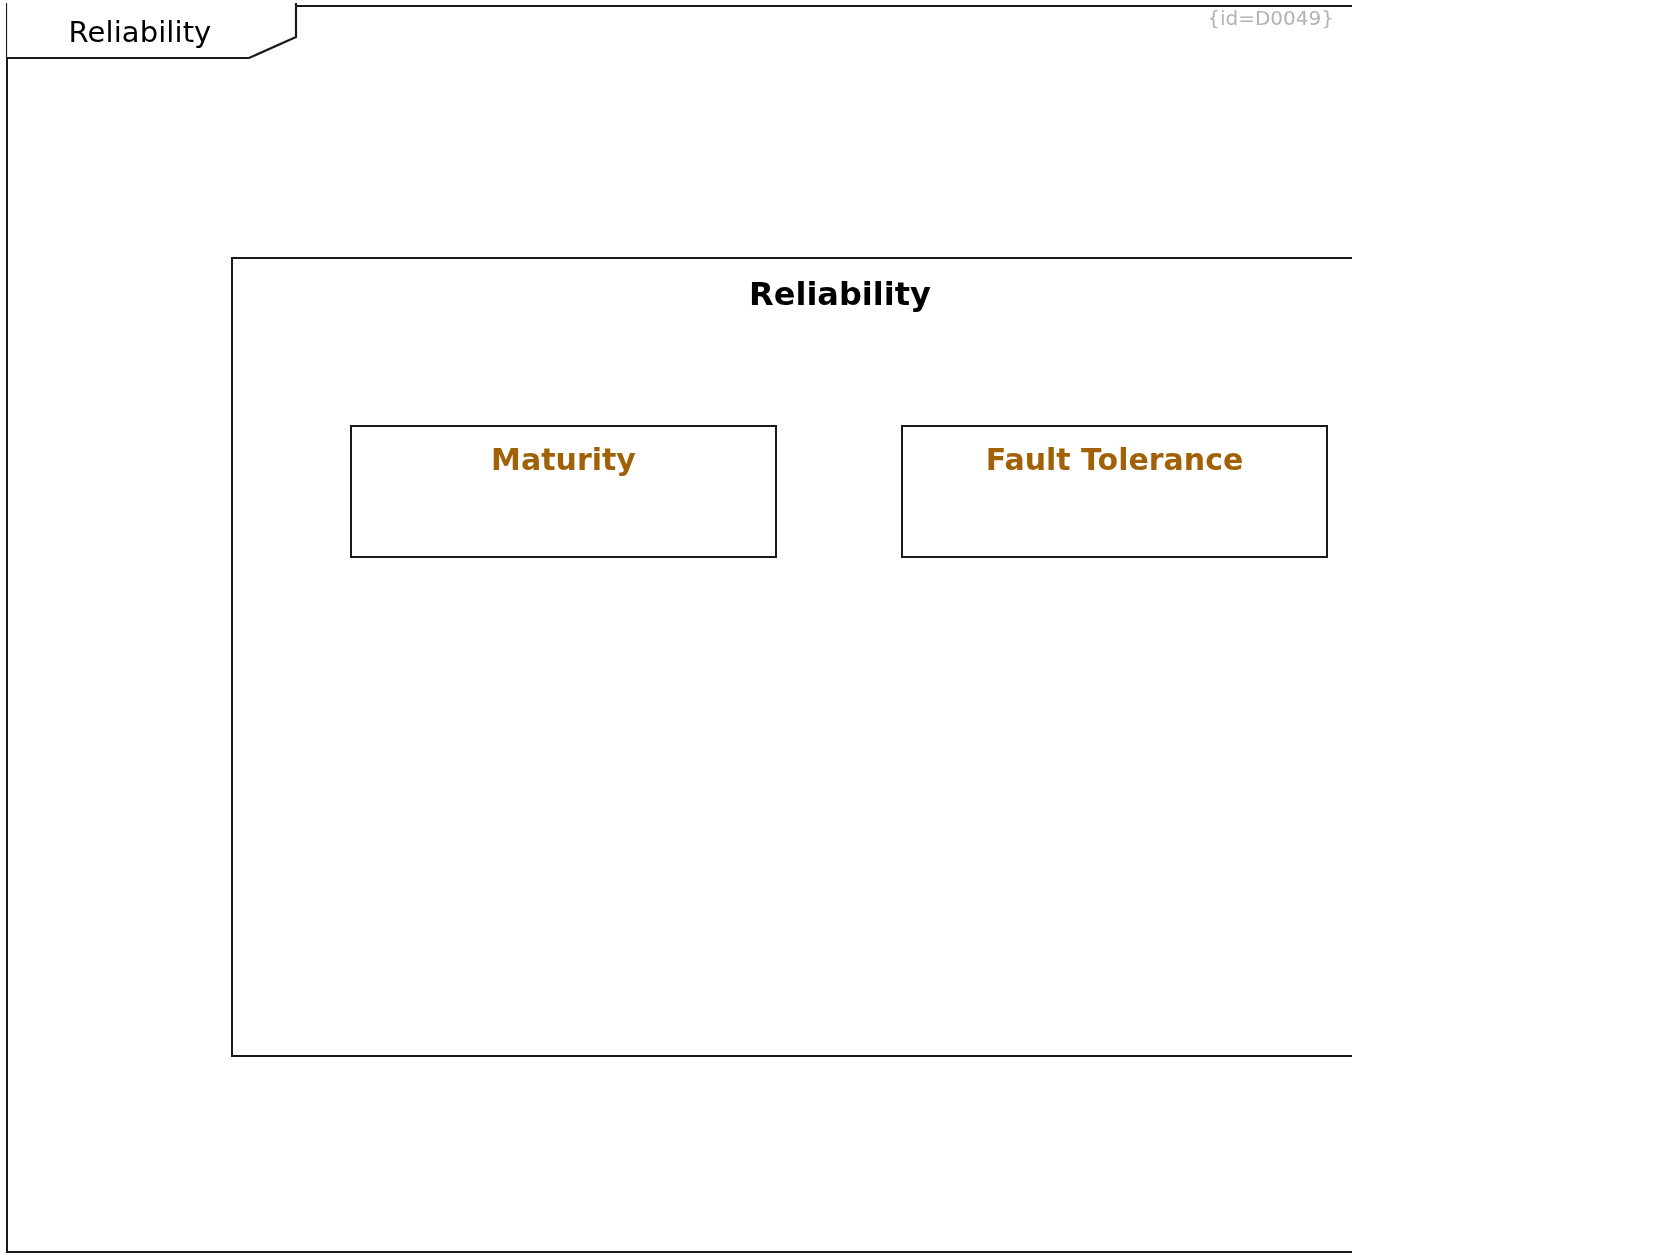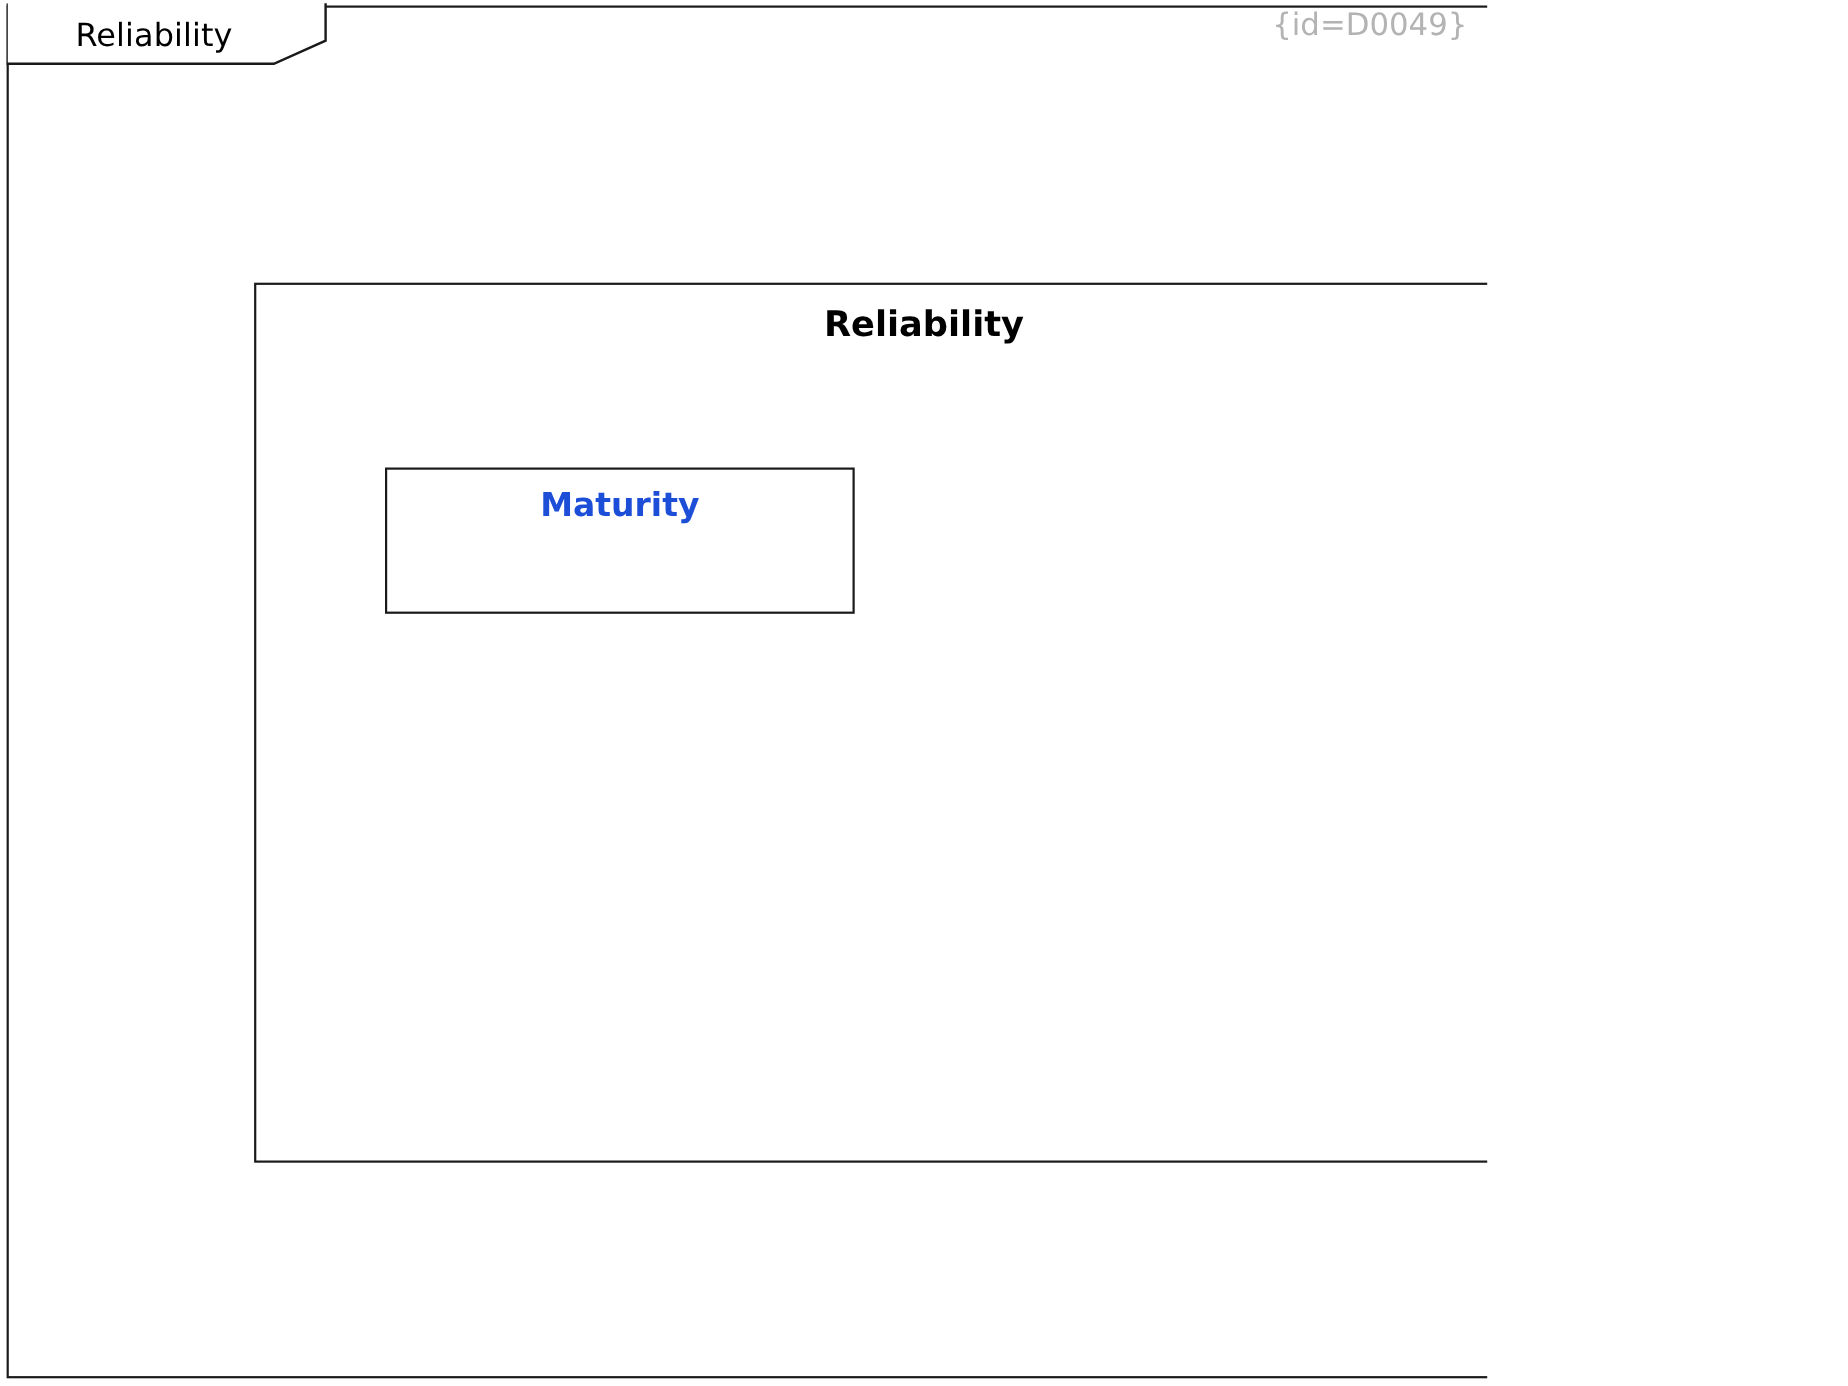--- a/index.html
+++ b/index.html
@@ -62,21 +62,21 @@
     color: #000000;
     letter-spacing: 0.1px;
     white-space: nowrap;
   }
 
   
   .frame-id {
     position: absolute;
     right: 18px;
     top: 6px;
-    font-size: 28px;
+    font-size: 20px;
     font-weight: 400;
     color: #b3b3b3;
     white-space: nowrap;
   }
 
   
   .container-box {
     position: absolute;
     left: 231px;
     top: 257px;
@@ -108,21 +108,21 @@
     background: #ffffff;
   }
   .child-title {
     position: absolute;
     left: 0;
     top: 15px;
     width: 100%;
     text-align: center;
     font-size: 30px;
     font-weight: bold;
-    color: #1d4ed8;
+    color: #a16207;
     white-space: nowrap;
   }
 
   .child-pos-0 { left: 350px; top: 425px; }
   .child-pos-1 { left: 901px; top: 425px; }
   .child-pos-2 { left: 350px; top: 819px; }
   .child-pos-3 { left: 901px; top: 819px; }
 </style>
 </head>
 <body>
@@ -143,16 +143,19 @@
 
   <div class="container-box">
     <div class="container-title">Reliability</div>
 
   </div>
 
   <div class="child-box child-pos-0">
     <div class="child-title">Maturity</div>
   </div>
 
+  <div class="child-box child-pos-1">
+    <div class="child-title">Fault Tolerance</div>
+  </div>
 
 
 
 </div>
 
 </body></html>

